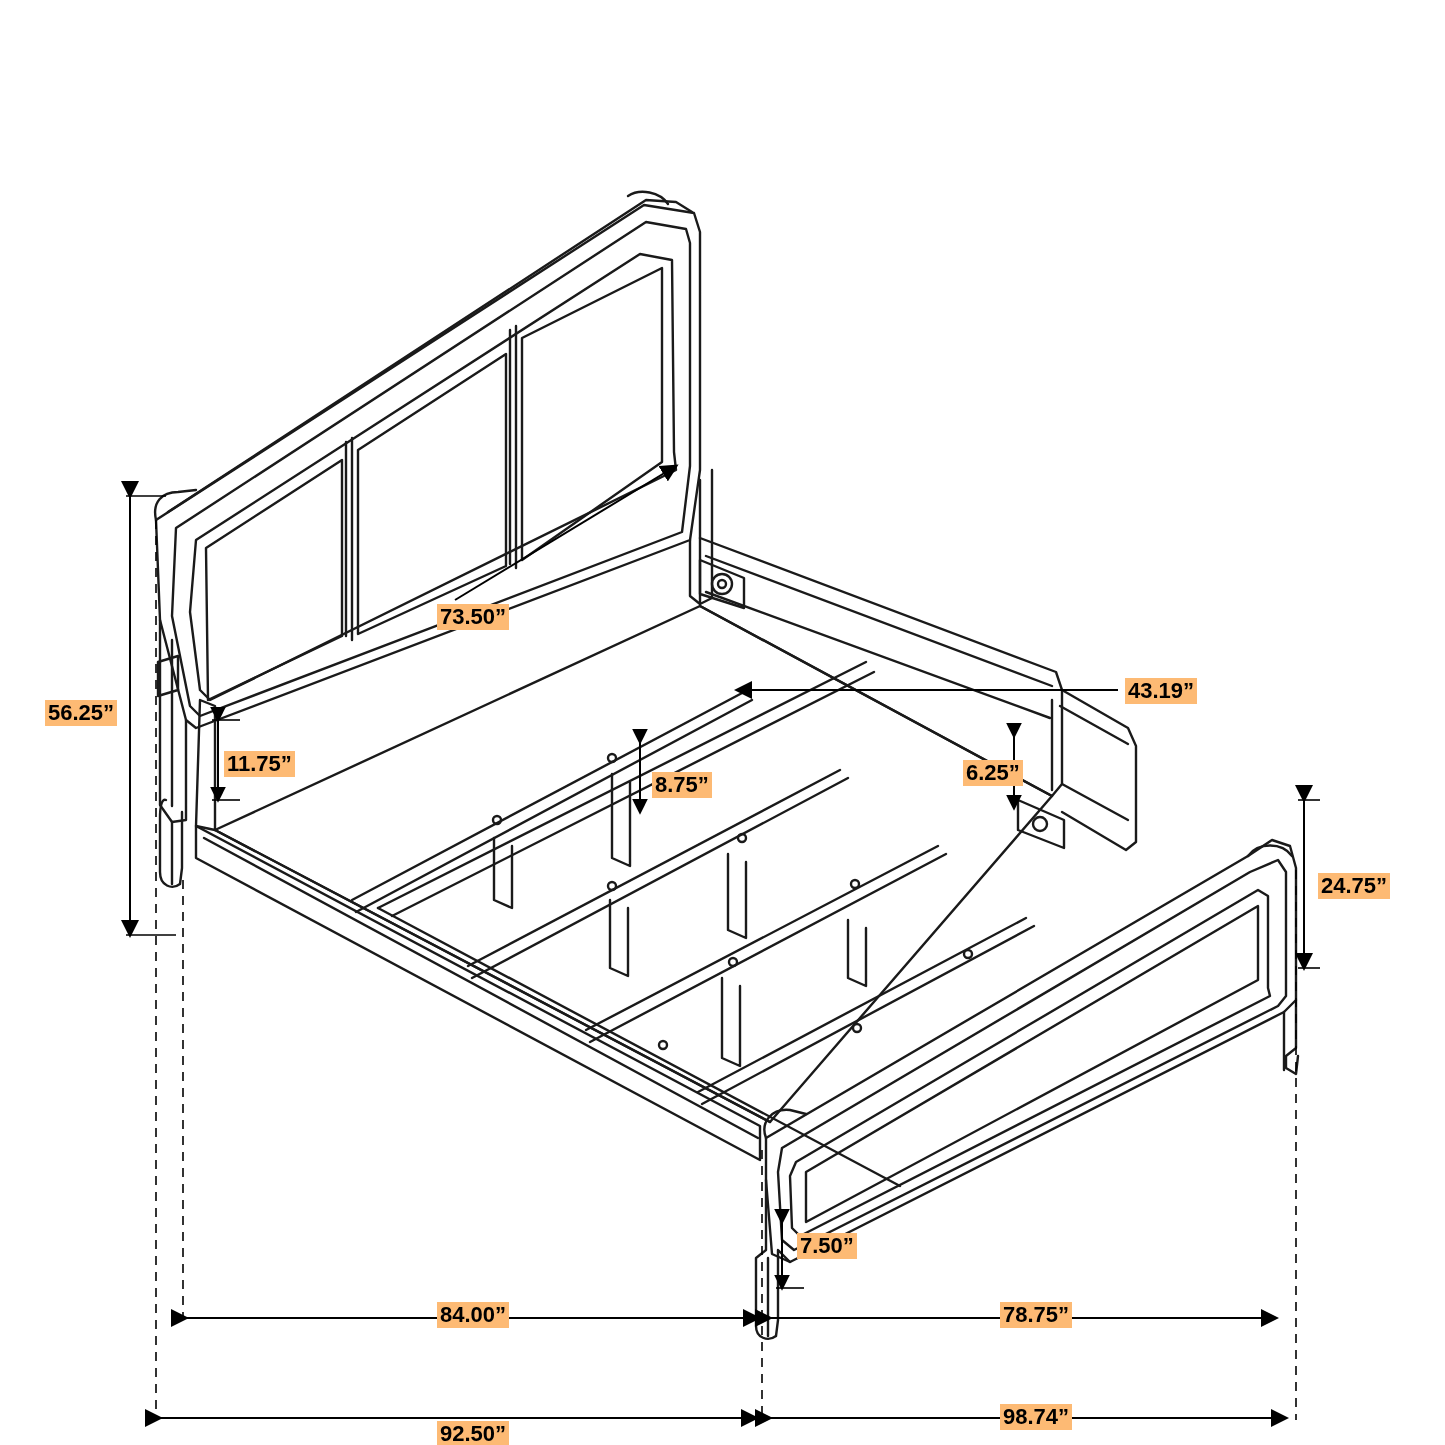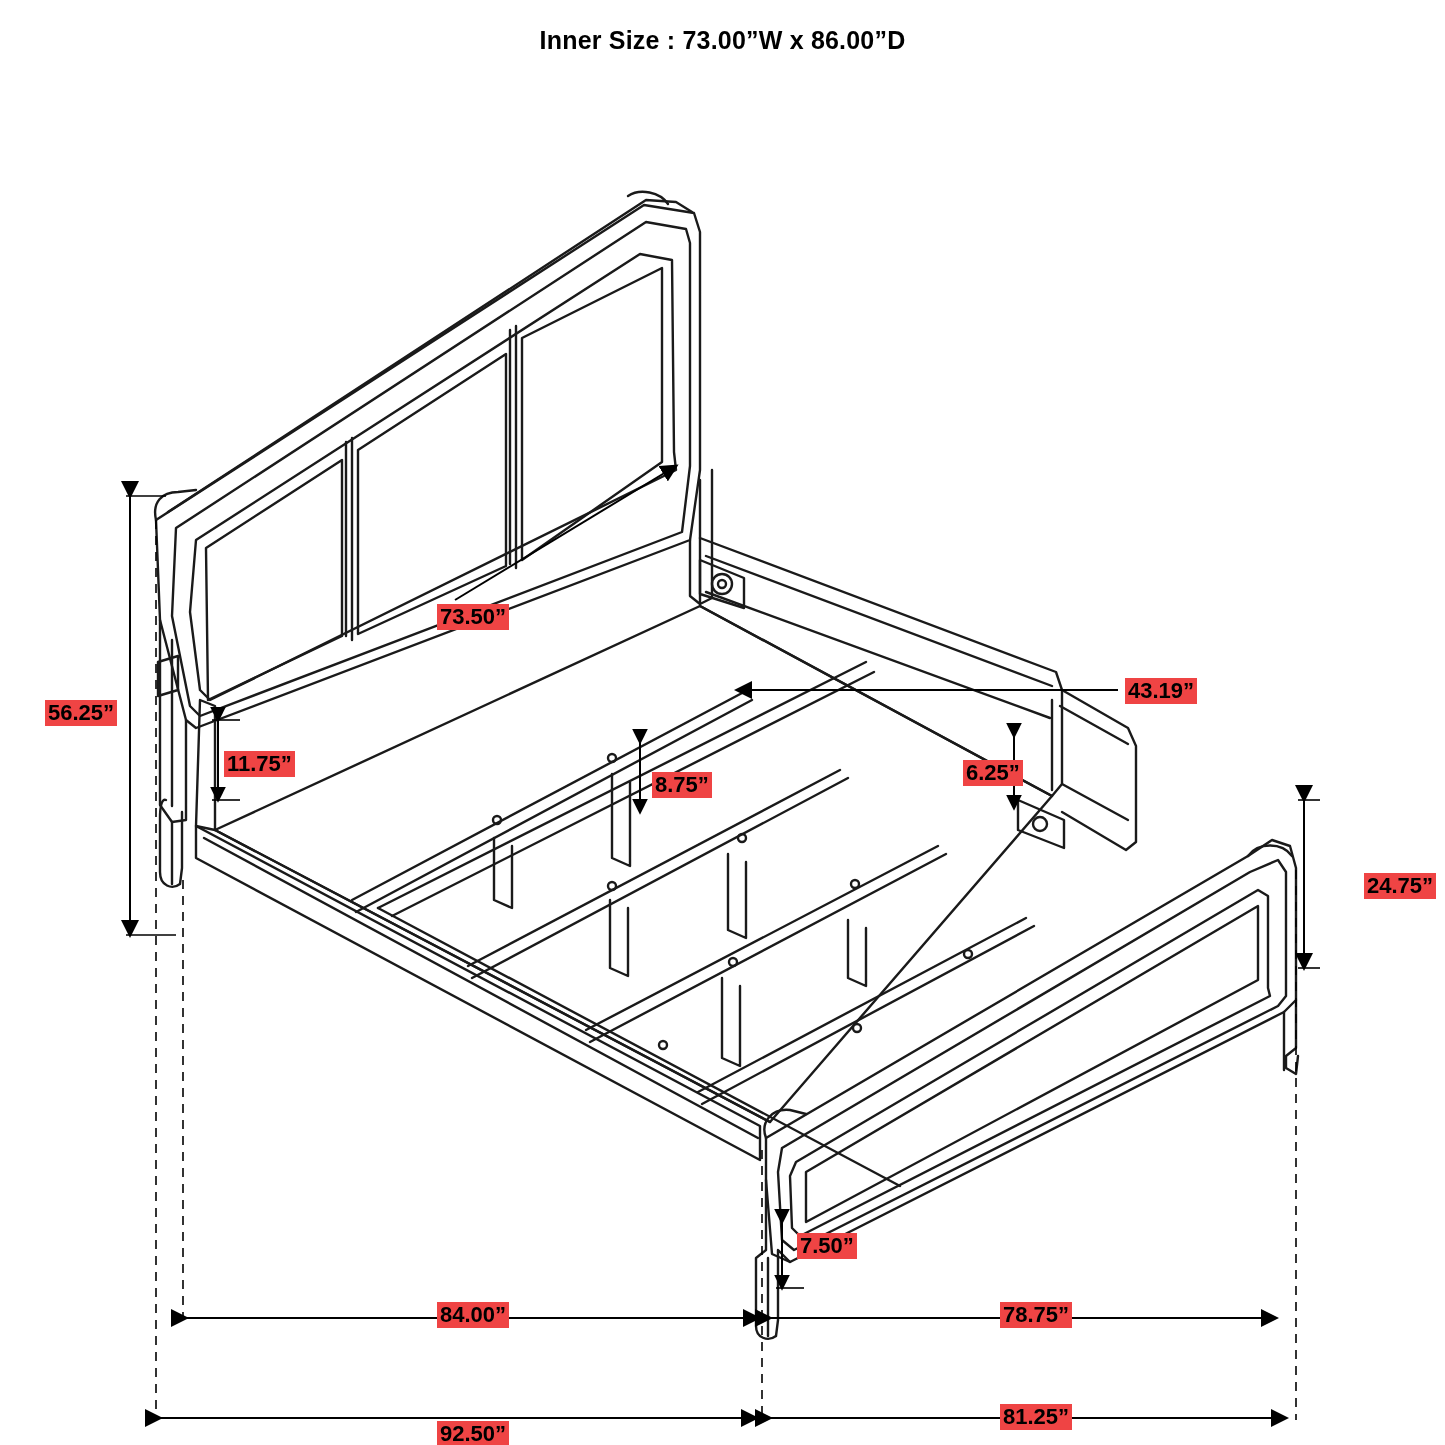--- a/index.html
+++ b/index.html
@@ -32,30 +32,29 @@
     left: 0;
     width: 1445px;
     height: 1445px;
   }
   .dim-label {
     position: absolute;
     font-size: 22px;
     font-weight: bold;
     color: #000000;
     white-space: nowrap;
-    background: #ef4444;
+    background: #fdba74;
     padding: 0 3px;
   }
 </style>
 </head>
 <body>
 
 <div id="page">
 
-  <div id="title">Inner Size : 73.00”W x 86.00”D</div>
 
   <svg class="layer" viewBox="0 0 1445 1445" xmlns="http://www.w3.org/2000/svg">
     <g fill="none" stroke="#1a1a1a" stroke-width="2.4" stroke-linejoin="round" stroke-linecap="round">
 
       <path d="M156,520 L644,205 L694,213 L700,232 L700,470 L690,540 L196,728 L186,720 L160,620 Z"></path>
 
       <path d="M176,528 L646,222 L686,229 L690,243 L690,466 L682,532 L200,716 L190,706 L172,616 Z"></path>
 
       <path d="M168,512 L646,200 L676,202 L692,212"></path>
 
@@ -206,25 +205,25 @@
   <div class="dim-label" style="left:437px; top:604px;">73.50”</div>
 
   <div class="dim-label" style="left:1125px; top:678px;">43.19”</div>
 
   <div class="dim-label" style="left:224px; top:751px;">11.75”</div>
 
   <div class="dim-label" style="left:652px; top:772px;">8.75”</div>
 
   <div class="dim-label" style="left:915px; top:760px;margin-left:48px;">6.25”</div>
 
-  <div class="dim-label" style="left:1318px; top:873px;margin-left:46px;">24.75”</div>
+  <div class="dim-label" style="left:1318px; top:873px;">24.75”</div>
 
   <div class="dim-label" style="left:797px; top:1233px;">7.50”</div>
 
   <div class="dim-label" style="left:437px; top:1302px;">84.00”</div>
 
   <div class="dim-label" style="left:1000px; top:1302px;text-align:center;">78.75”</div>
 
   <div class="dim-label" style="left:437px; top:1404px;margin-top:17px;">92.50”</div>
 
-  <div class="dim-label" style="left:1000px; top:1404px;">81.25”</div>
+  <div class="dim-label" style="left:1000px; top:1404px;">98.74”</div>
 
 </div>
 
 </body></html>

